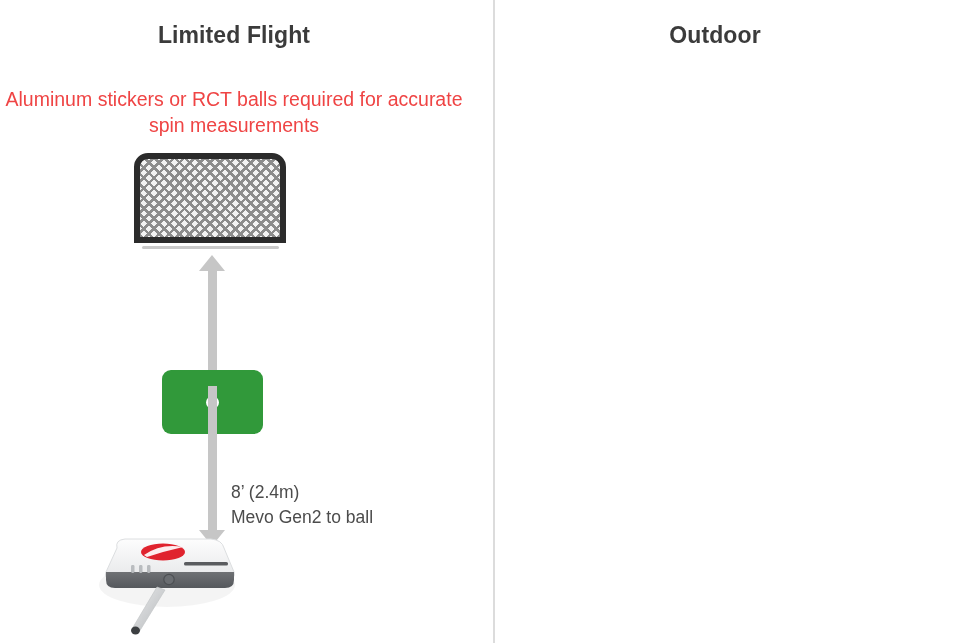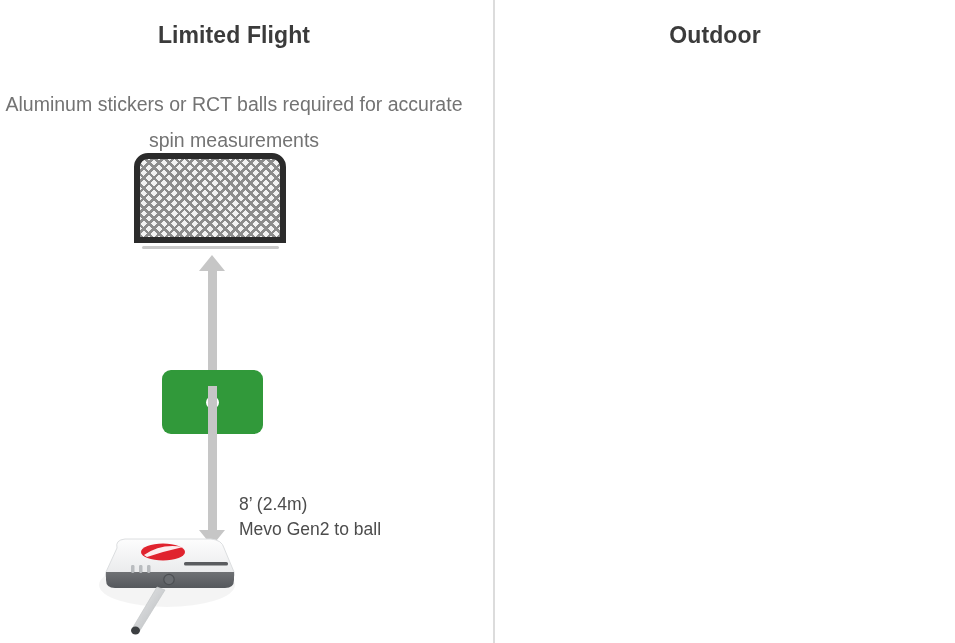--- a/index.html
+++ b/index.html
@@ -46,22 +46,22 @@
   }
   #panel-left .panel-title  { top: 22px; }
   #panel-right .panel-title { top: 22px; }
 
   .panel-subtitle {
     position: absolute;
     top: 86px;
     width: 100%;
     text-align: center;
     font-size: 19.5px;
-    line-height: 36px;
-    color: #737373;
+    line-height: 26px;
+    color: #ef4444;
   }
 
   
   .net {
     position: absolute;
     left: 134px;
     top: 153px;
     width: 152px;
     height: 90px;
     box-sizing: border-box;
@@ -137,21 +137,21 @@
 
   
   .callout {
     position: absolute;
     font-size: 17.5px;
     line-height: 25px;
     color: #4c4c4c;
     white-space: pre-line;
   }
   #callout-left-net  { left: 231px; top: 292px; }
-  #callout-left-ball { left: 231px; top: 492px; margin-left: 8px; }
+  #callout-left-ball { left: 231px; top: 480px; }
 
   
   .mevo {
     position: absolute;
     width: 150px;
     height: 105px;
   }
   #mevo-left  { left: 95px;  top: 530px; }
   .mevo svg { display: block; }
 </style>

